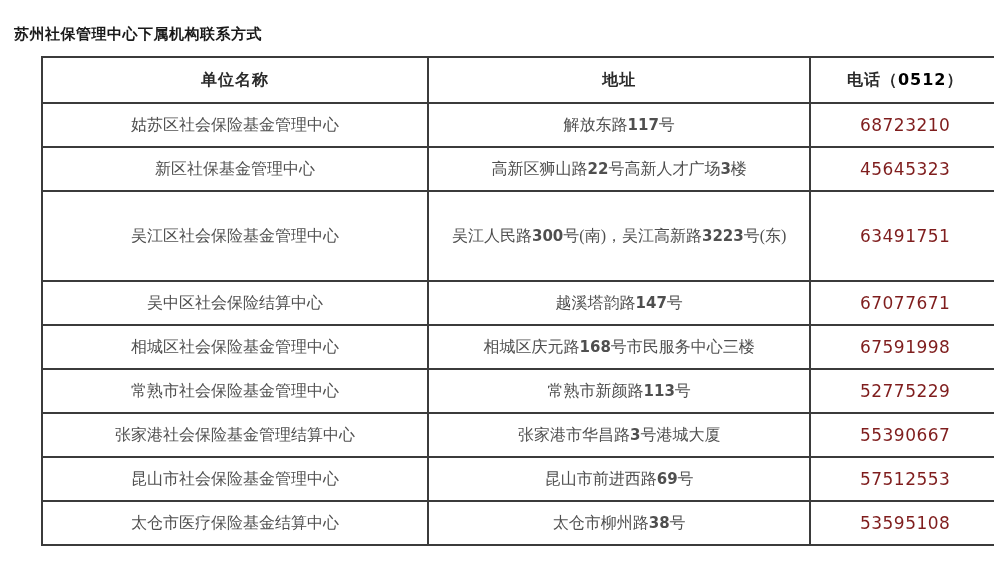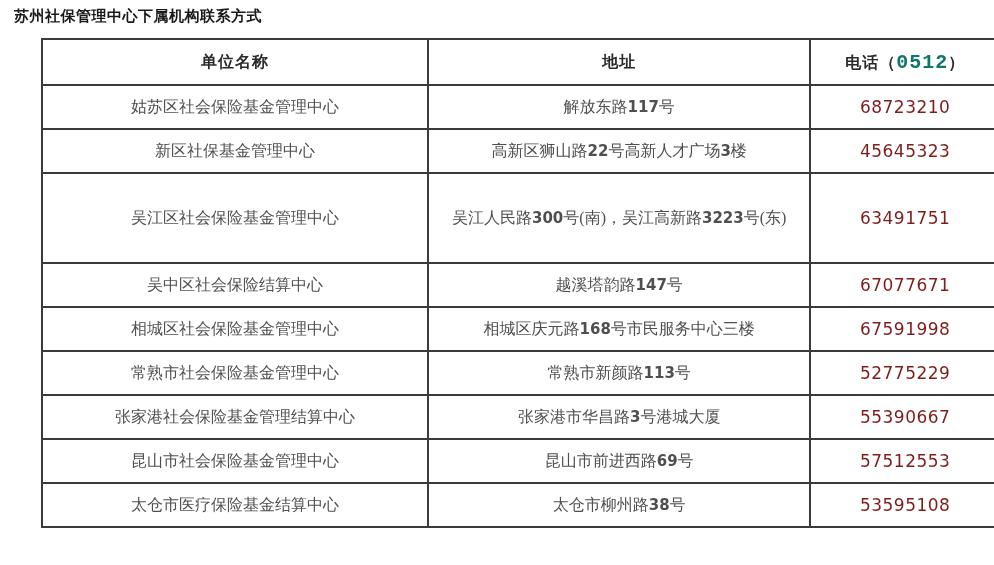--- a/index.html
+++ b/index.html
@@ -8,21 +8,21 @@
     background: #ffffff;
   }
   .page {
     position: relative;
     width: 994px;
     height: 565px;
     background: #ffffff;
     overflow: hidden;
     font-family: "Liberation Serif", "DejaVu Serif", serif;
     box-sizing: border-box;
-    padding: 6px 0 0 13px;
+    padding: 24px 0 0 13px;
   }
   .page-title {
     font-size: 15px;
     line-height: 20px;
     font-weight: bold;
     color: #1a1a1a;
     margin: 0 0 12px 1px;
     letter-spacing: 0.5px;
   }
   table.contact-table {
@@ -64,21 +64,21 @@
     font-family: "DejaVu Sans", "Liberation Sans", sans-serif;
     font-size: 17px;
     color: #7f1d1d;
     letter-spacing: 0.5px;
   }
   .num {
     font-family: "DejaVu Sans", "Liberation Sans", sans-serif;
     font-weight: bold;
     font-size: 15px;
   }
-  th .num { font-size: 20px; color: #0f766e; font-family: Liberation Mono, monospace; }
+  th .num { font-size: 16px; color: #000000; }
 </style>
 </head>
 <body>
 
 <div class="page">
 
   <h1 class="page-title">苏州社保管理中心下属机构联系方式</h1>
 
   <table class="contact-table">
     <colgroup>

